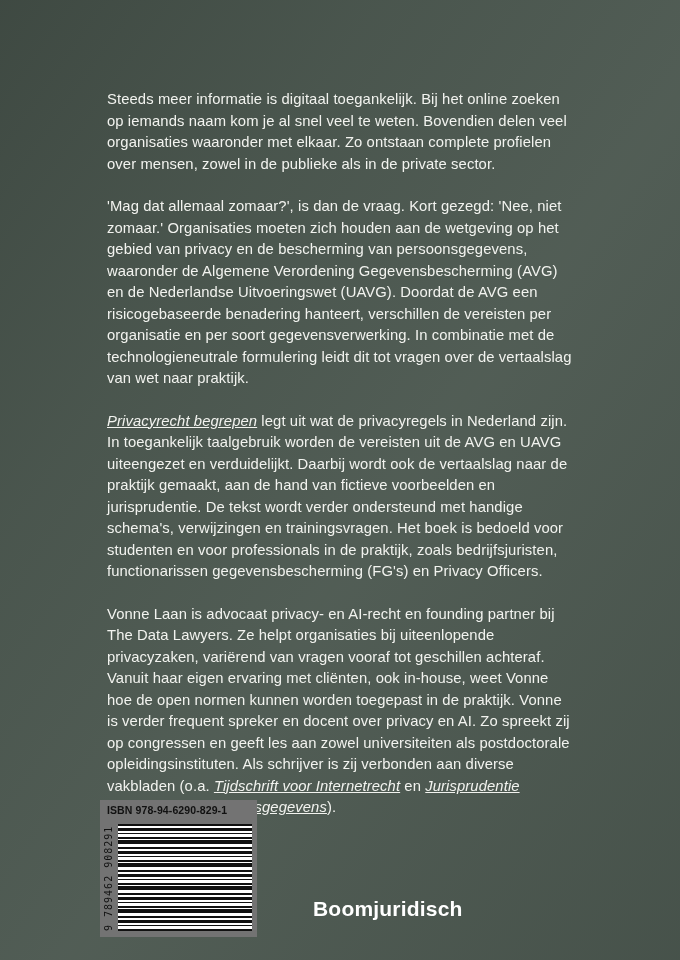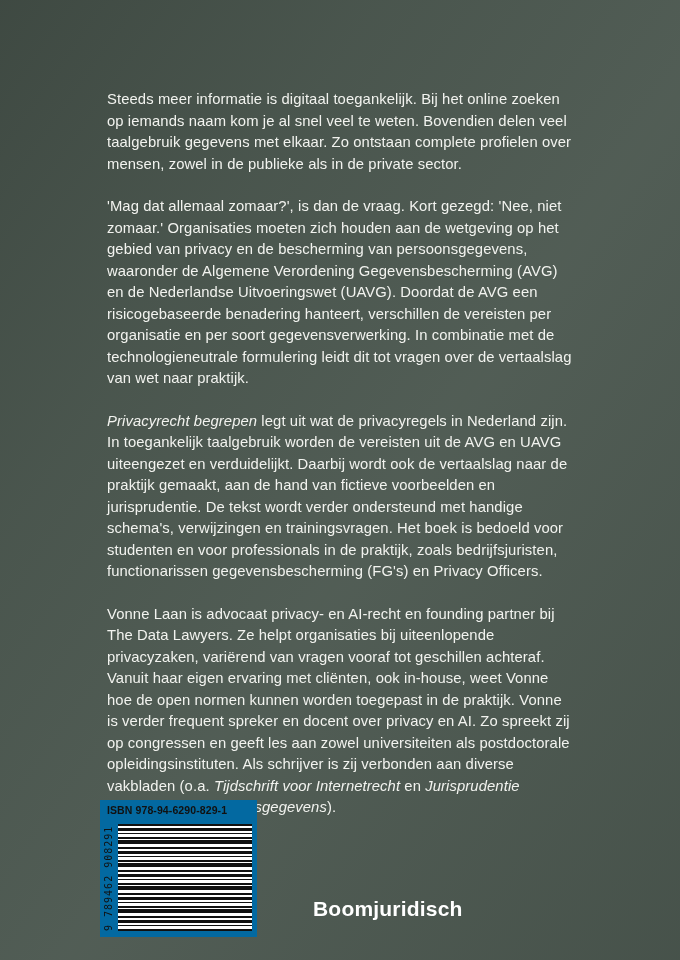--- a/index.html
+++ b/index.html
@@ -15,24 +15,24 @@
     background:
       linear-gradient(125deg, rgba(8,14,10,0.22) 0%, rgba(8,14,10,0.06) 28%,
                       rgba(255,255,255,0.02) 55%, rgba(8,14,10,0.10) 100%);
   }
   .body-text{
     position:absolute;left:107px;top:89px;width:468px;
     color:#f2f3ef;
     font-size:14.8px;line-height:21.5px;letter-spacing:0.1px;
   }
   .para{margin:0 0 21px 0;}
-  .it{font-style:italic;}
+  .it{font-style:italic;text-decoration:underline;}
   .isbn-block{
     position:absolute;left:100px;top:800px;width:157px;height:137px;
-    background:#0369a1;
+    background:#737373;
   }
   .isbn-label{
     position:absolute;top:4px;left:7px;white-space:nowrap;
     font-size:10.5px;font-weight:bold;color:#111;letter-spacing:0.1px;
   }
   .barcode-digits{
     position:absolute;left:1px;top:24px;bottom:6px;width:15px;
     writing-mode:vertical-rl;transform:rotate(180deg);
     font-family:"DejaVu Sans Mono", monospace;
     font-size:10px;color:#111;letter-spacing:1px;line-height:15px;
@@ -52,21 +52,21 @@
   }
 </style>
 </head>
 <body>
 
 <div class="cover">
 
   <div class="shade"></div>
 
   <div class="body-text">
-    <p class="para"><span>Steeds meer informatie is digitaal toegankelijk. Bij het online zoeken op iemands naam kom je al snel veel te weten. Bovendien delen veel taalgebruik gegevens met elkaar. Zo ontstaan complete profielen over mensen, zowel in de publieke als in de private sector.</span></p>
+    <p class="para"><span>Steeds meer informatie is digitaal toegankelijk. Bij het online zoeken op iemands naam kom je al snel veel te weten. Bovendien delen veel organisaties waaronder met elkaar. Zo ontstaan complete profielen over mensen, zowel in de publieke als in de private sector.</span></p>
 
     <p class="para"><span>'Mag dat allemaal zomaar?', is dan de vraag. Kort gezegd: 'Nee, niet zomaar.' Organisaties moeten zich houden aan de wetgeving op het gebied van privacy en de bescherming van persoonsgegevens, waaronder de Algemene Verordening Gegevensbescherming (AVG) en de Nederlandse Uitvoeringswet (UAVG). Doordat de AVG een risicogebaseerde benadering hanteert, verschillen de vereisten per organisatie en per soort gegevensverwerking. In combinatie met de technologieneutrale formulering leidt dit tot vragen over de vertaalslag van wet naar praktijk.</span></p>
 
     <p class="para"><span class="it">Privacyrecht begrepen</span><span> legt uit wat de privacyregels in Nederland zijn. In toegankelijk taalgebruik worden de vereisten uit de AVG en UAVG uiteengezet en verduidelijkt. Daarbij wordt ook de vertaalslag naar de praktijk gemaakt, aan de hand van fictieve voorbeelden en jurisprudentie. De tekst wordt verder ondersteund met handige schema's, verwijzingen en trainingsvragen. Het boek is bedoeld voor studenten en voor professionals in de praktijk, zoals bedrijfsjuristen, functionarissen gegevensbescherming (FG's) en Privacy Officers.</span></p>
 
     <p class="para"><span>Vonne Laan is advocaat privacy- en AI-recht en founding partner bij The Data Lawyers. Ze helpt organisaties bij uiteenlopende privacyzaken, variërend van vragen vooraf tot geschillen achteraf. Vanuit haar eigen ervaring met cliënten, ook in-house, weet Vonne hoe de open normen kunnen worden toegepast in de praktijk. Vonne is verder frequent spreker en docent over privacy en AI. Zo spreekt zij op congressen en geeft les aan zowel universiteiten als postdoctorale opleidingsinstituten. Als schrijver is zij verbonden aan diverse vakbladen (o.a. </span><span class="it">Tijdschrift voor Internetrecht</span><span> en </span><span class="it">Jurisprudentie Bescherming Persoonsgegevens</span><span>).</span></p>
   </div>
 
   <div class="isbn-block">
     <div class="isbn-label">ISBN 978-94-6290-829-1</div>

